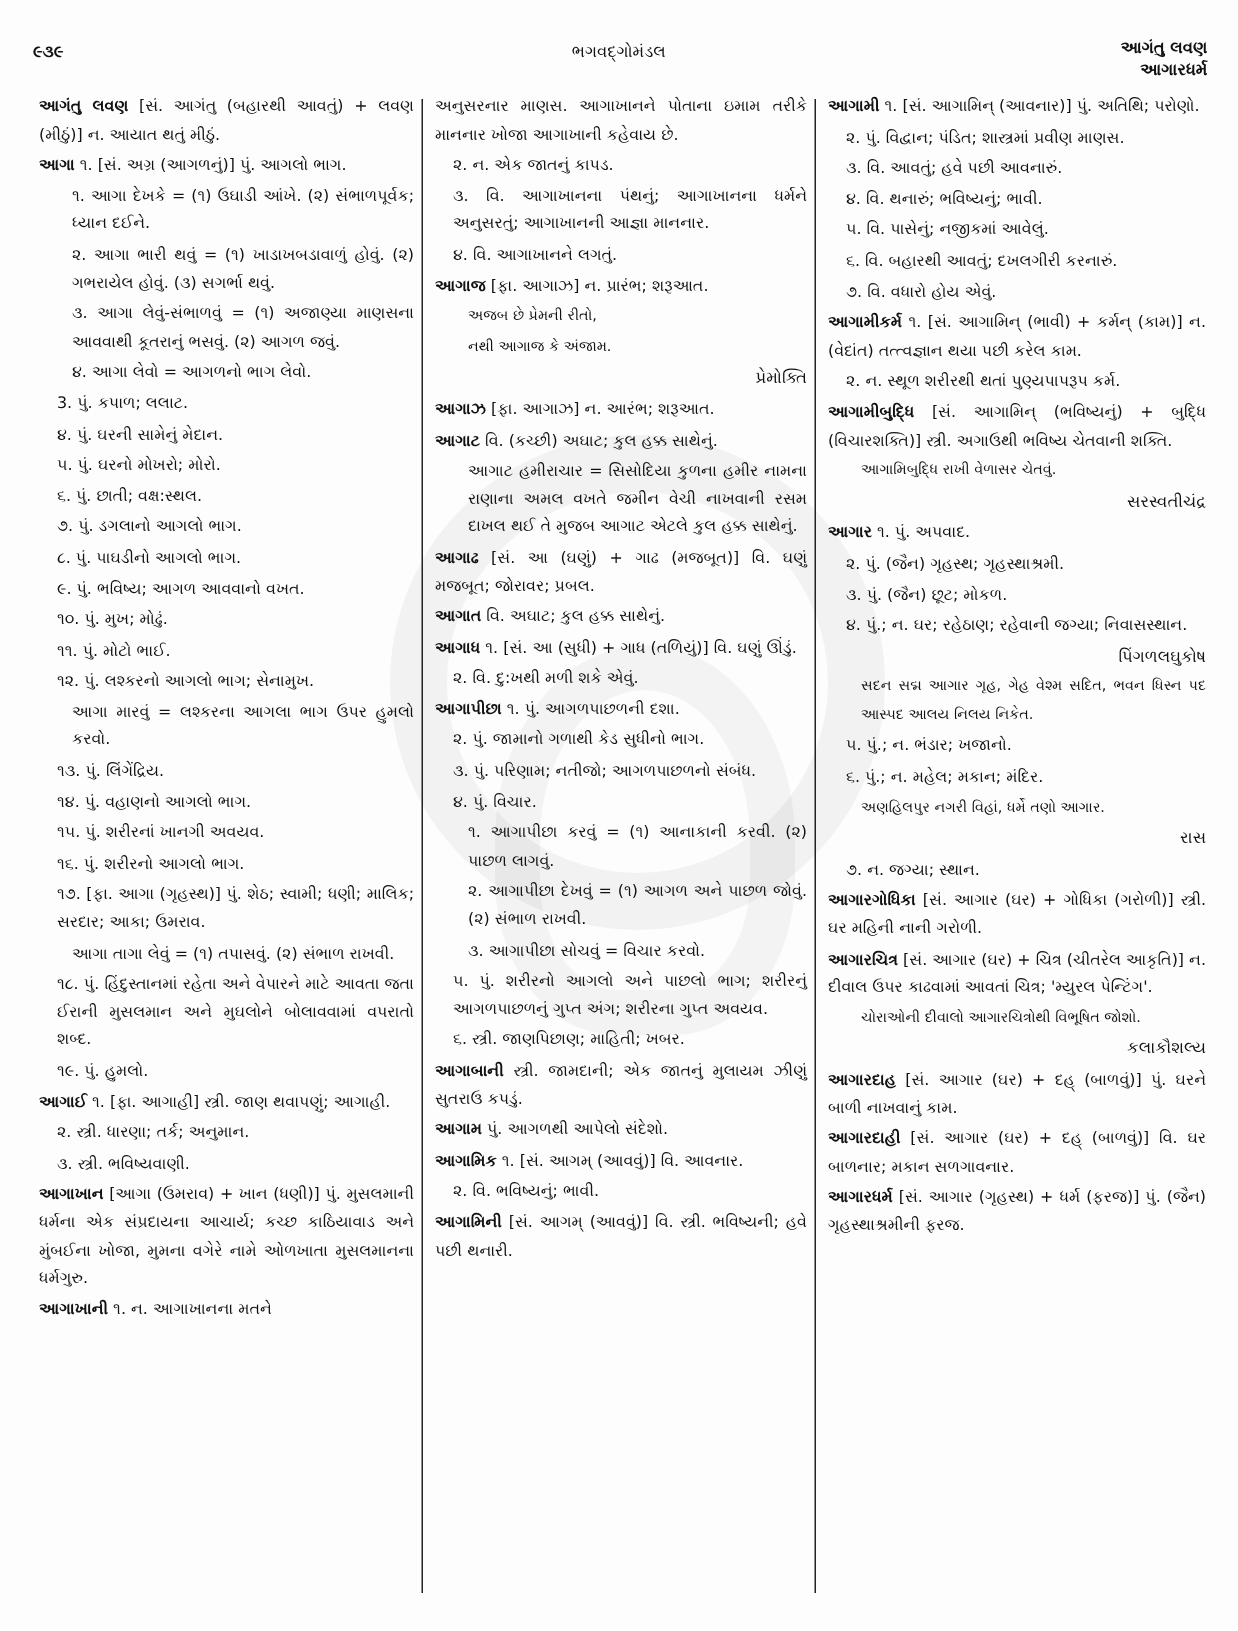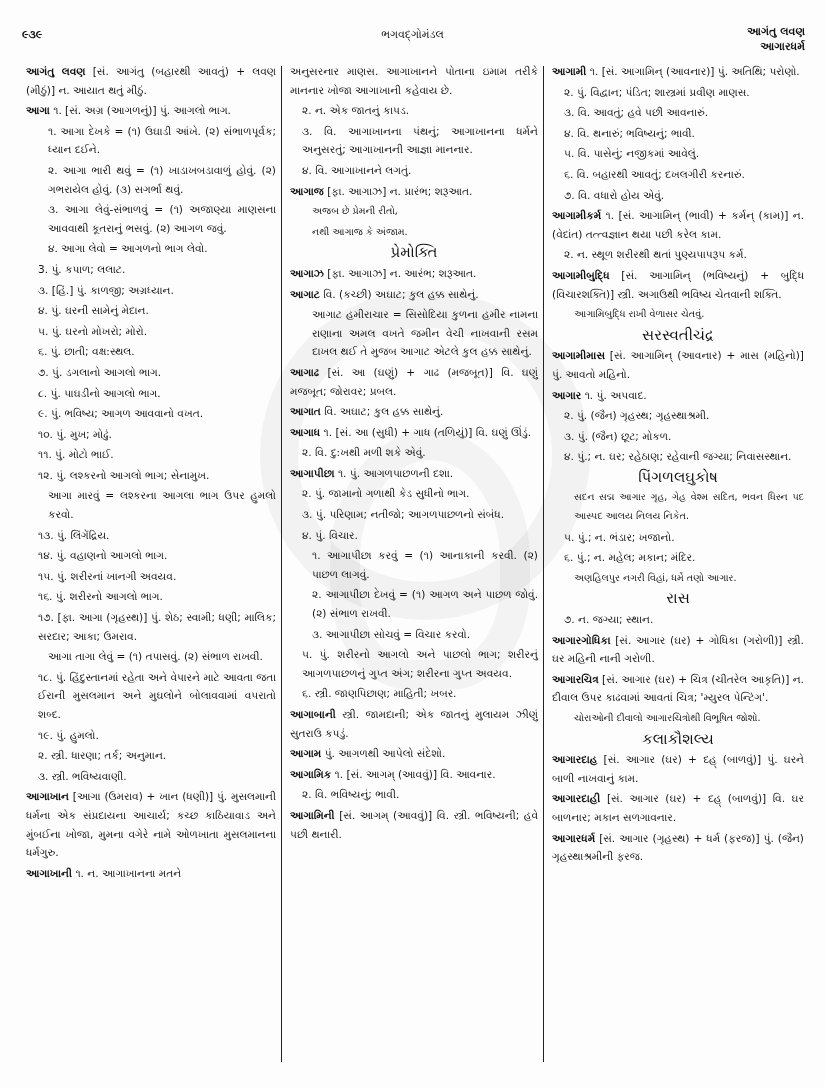--- a/index.html
+++ b/index.html
@@ -20,21 +20,21 @@
   .c2 { left:290px; width:248px; }
   .c3 { left:552px; width:252px; }
   .rule { position:absolute; top:66px; width:1px; background:#222; height:996px; }
   .r1 { left:281px; }
   .r2 { left:543px; }
   .entry { margin:0 0 2px 0; text-align:justify; }
   .hw { font-weight:bold; }
   .sub { padding-left:12px; }
   .ex { padding-left:22px; }
   .quote { padding-left:22px; font-size:9.6px; }
-  .src { text-align:center; font-size:15px; }
+  .src { text-align:right; font-size:11px; }
 </style>
 </head>
 <body>
 
 <div class="page">
   <div class="watermark"></div>
   <div class="watermark2"></div>
 
   <div class="header">
     <span class="page-no">૯૩૯</span>
@@ -50,39 +50,39 @@
 
   <div class="cols">
     <div class="col c1">
         <div class="entry "><span class="hw">આગંતુ લવણ</span> <span>[સં. આગંતુ (બહારથી આવતું) + લવણ (મીઠું)] ન. આયાત થતું મીઠું.</span></div>
         <div class="entry "><span class="hw">આગા</span> <span>૧. [સં. અગ્ર (આગળનું)] પું. આગલો ભાગ.</span></div>
         <div class="entry ex"><span>૧. આગા દેખકે = (૧) ઉઘાડી આંખે. (૨) સંભાળપૂર્વક; ધ્યાન દઈને.</span></div>
         <div class="entry ex"><span>૨. આગા ભારી થવું = (૧) ખાડાખબડાવાળું હોવું. (૨) ગભરાયેલ હોવું. (૩) સગર્ભા થવું.</span></div>
         <div class="entry ex"><span>૩. આગા લેવું-સંભાળવું = (૧) અજાણ્યા માણસના આવવાથી કૂતરાનું ભસવું. (૨) આગળ જવું.</span></div>
         <div class="entry ex"><span>૪. આગા લેવો = આગળનો ભાગ લેવો.</span></div>
         <div class="entry sub"><span>3. પું. કપાળ; લલાટ.</span></div>
-        <div class="entry sub"><span>૩. [હિં.] પું. કાળજી; અગ્રધ્યાન.</span></div>
         <div class="entry sub"><span>૪. પું. ઘરની સામેનું મેદાન.</span></div>
         <div class="entry sub"><span>૫. પું. ઘરનો મોખરો; મોરો.</span></div>
         <div class="entry sub"><span>૬. પું. છાતી; વક્ષ:સ્થલ.</span></div>
         <div class="entry sub"><span>૭. પું. ડગલાનો આગલો ભાગ.</span></div>
         <div class="entry sub"><span>૮. પું. પાઘડીનો આગલો ભાગ.</span></div>
         <div class="entry sub"><span>૯. પું. ભવિષ્ય; આગળ આવવાનો વખત.</span></div>
         <div class="entry sub"><span>૧૦. પું. મુખ; મોઢું.</span></div>
         <div class="entry sub"><span>૧૧. પું. મોટો ભાઈ.</span></div>
         <div class="entry sub"><span>૧૨. પું. લશ્કરનો આગલો ભાગ; સેનામુખ.</span></div>
         <div class="entry ex"><span>આગા મારવું = લશ્કરના આગલા ભાગ ઉપર હુમલો કરવો.</span></div>
         <div class="entry sub"><span>૧૩. પું. લિંગેંદ્રિય.</span></div>
         <div class="entry sub"><span>૧૪. પું. વહાણનો આગલો ભાગ.</span></div>
         <div class="entry sub"><span>૧૫. પું. શરીરનાં ખાનગી અવયવ.</span></div>
         <div class="entry sub"><span>૧૬. પું. શરીરનો આગલો ભાગ.</span></div>
         <div class="entry sub"><span>૧૭. [ફા. આગા (ગૃહસ્થ)] પું. શેઠ; સ્વામી; ધણી; માલિક; સરદાર; આકા; ઉમરાવ.</span></div>
         <div class="entry ex"><span>આગા તાગા લેવું = (૧) તપાસવું. (૨) સંભાળ રાખવી.</span></div>
         <div class="entry sub"><span>૧૮. પું. હિંદુસ્તાનમાં રહેતા અને વેપારને માટે આવતા જતા ઈરાની મુસલમાન અને મુઘલોને બોલાવવામાં વપરાતો શબ્દ.</span></div>
         <div class="entry sub"><span>૧૯. પું. હુમલો.</span></div>
+        <div class="entry "><span class="hw">આગાઈ</span> <span>૧. [ફા. આગાહી] સ્ત્રી. જાણ થવાપણું; આગાહી.</span></div>
         <div class="entry sub"><span>૨. સ્ત્રી. ધારણા; તર્ક; અનુમાન.</span></div>
         <div class="entry sub"><span>૩. સ્ત્રી. ભવિષ્યવાણી.</span></div>
         <div class="entry "><span class="hw">આગાખાન</span> <span>[આગા (ઉમરાવ) + ખાન (ધણી)] પું. મુસલમાની ધર્મના એક સંપ્રદાયના આચાર્ય; કચ્છ કાઠિયાવાડ અને મુંબઈના ખોજા, મુમના વગેરે નામે ઓળખાતા મુસલમાનના ધર્મગુરુ.</span></div>
         <div class="entry "><span class="hw">આગાખાની</span> <span>૧. ન. આગાખાનના મતને</span></div>
       </div>
     <div class="col c2">
         <div class="entry "><span>અનુસરનાર માણસ. આગાખાનને પોતાના ઇમામ તરીકે માનનાર ખોજા આગાખાની કહેવાય છે.</span></div>
         <div class="entry sub"><span>૨. ન. એક જાતનું કાપડ.</span></div>
         <div class="entry sub"><span>૩. વિ. આગાખાનના પંથનું; આગાખાનના ધર્મને અનુસરતું; આગાખાનની આજ્ઞા માનનાર.</span></div>
         <div class="entry sub"><span>૪. વિ. આગાખાનને લગતું.</span></div>
@@ -118,21 +118,20 @@
         <div class="entry sub"><span>૩. વિ. આવતું; હવે પછી આવનારું.</span></div>
         <div class="entry sub"><span>૪. વિ. થનારું; ભવિષ્યનું; ભાવી.</span></div>
         <div class="entry sub"><span>૫. વિ. પાસેનું; નજીકમાં આવેલું.</span></div>
         <div class="entry sub"><span>૬. વિ. બહારથી આવતું; દખલગીરી કરનારું.</span></div>
         <div class="entry sub"><span>૭. વિ. વધારો હોય એવું.</span></div>
         <div class="entry "><span class="hw">આગામીકર્મ</span> <span>૧. [સં. આગામિન્ (ભાવી) + કર્મન્ (કામ)] ન. (વેદાંત) તત્ત્વજ્ઞાન થયા પછી કરેલ કામ.</span></div>
         <div class="entry sub"><span>૨. ન. સ્થૂળ શરીરથી થતાં પુણ્યપાપરૂપ કર્મ.</span></div>
         <div class="entry "><span class="hw">આગામીબુદ્ધિ</span> <span>[સં. આગામિન્ (ભવિષ્યનું) + બુદ્ધિ (વિચારશક્તિ)] સ્ત્રી. અગાઉથી ભવિષ્ય ચેતવાની શક્તિ.</span></div>
         <div class="entry quote"><span>આગામિબુદ્ધિ રાખી વેળાસર ચેતવું.</span></div>
         <div class="entry src"><span>સરસ્વતીચંદ્ર</span></div>
-        <div class="entry "><span class="hw">આગામીમાસ</span> <span>[સં. આગામિન્ (આવનાર) + માસ (મહિનો)] પું. આવતો મહિનો.</span></div>
         <div class="entry "><span class="hw">આગાર</span> <span>૧. પું. અપવાદ.</span></div>
         <div class="entry sub"><span>૨. પું. (જૈન) ગૃહસ્થ; ગૃહસ્થાશ્રમી.</span></div>
         <div class="entry sub"><span>૩. પું. (જૈન) છૂટ; મોકળ.</span></div>
         <div class="entry sub"><span>૪. પું.; ન. ઘર; રહેઠાણ; રહેવાની જગ્યા; નિવાસસ્થાન.</span></div>
         <div class="entry src"><span>પિંગળલઘુકોષ</span></div>
         <div class="entry quote"><span>સદન સદ્મ આગાર ગૃહ, ગેહ વેશ્મ સદિત, ભવન ધિસ્ન પદ આસ્પદ આલય નિલય નિકેત.</span></div>
         <div class="entry sub"><span>૫. પું.; ન. ભંડાર; ખજાનો.</span></div>
         <div class="entry sub"><span>૬. પું.; ન. મહેલ; મકાન; મંદિર.</span></div>
         <div class="entry quote"><span>અણહિલપુર નગરી વિહાં, ધર્મે તણો આગાર.</span></div>
         <div class="entry src"><span>રાસ</span></div>

